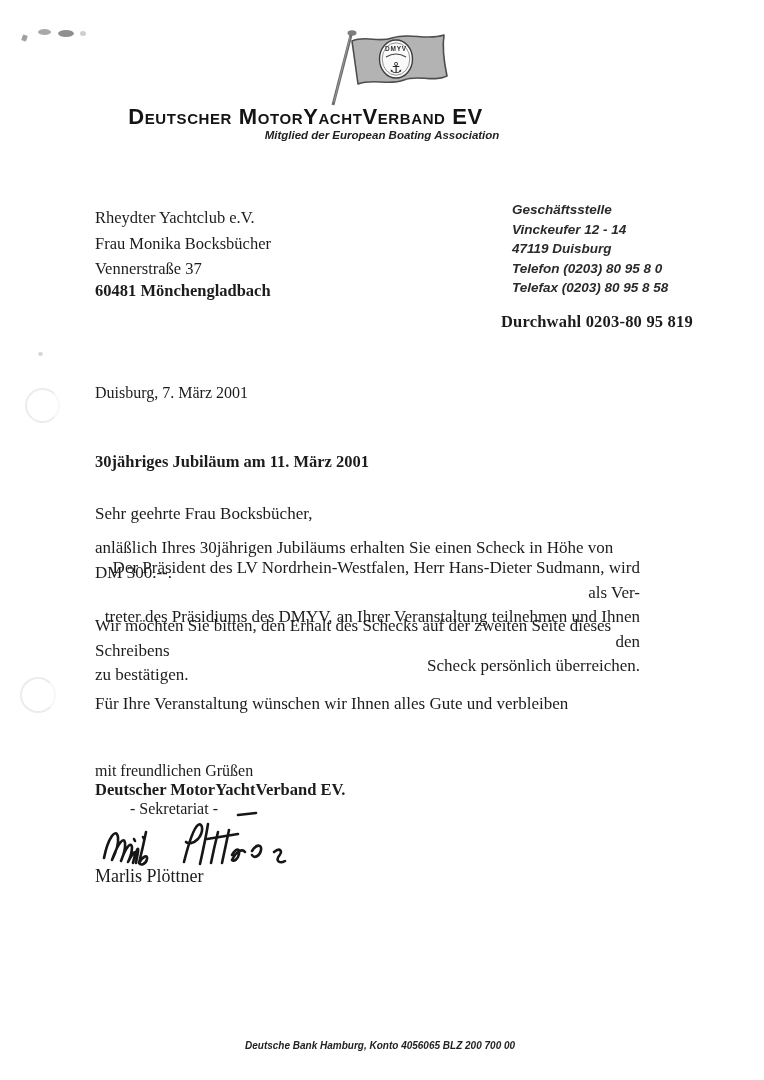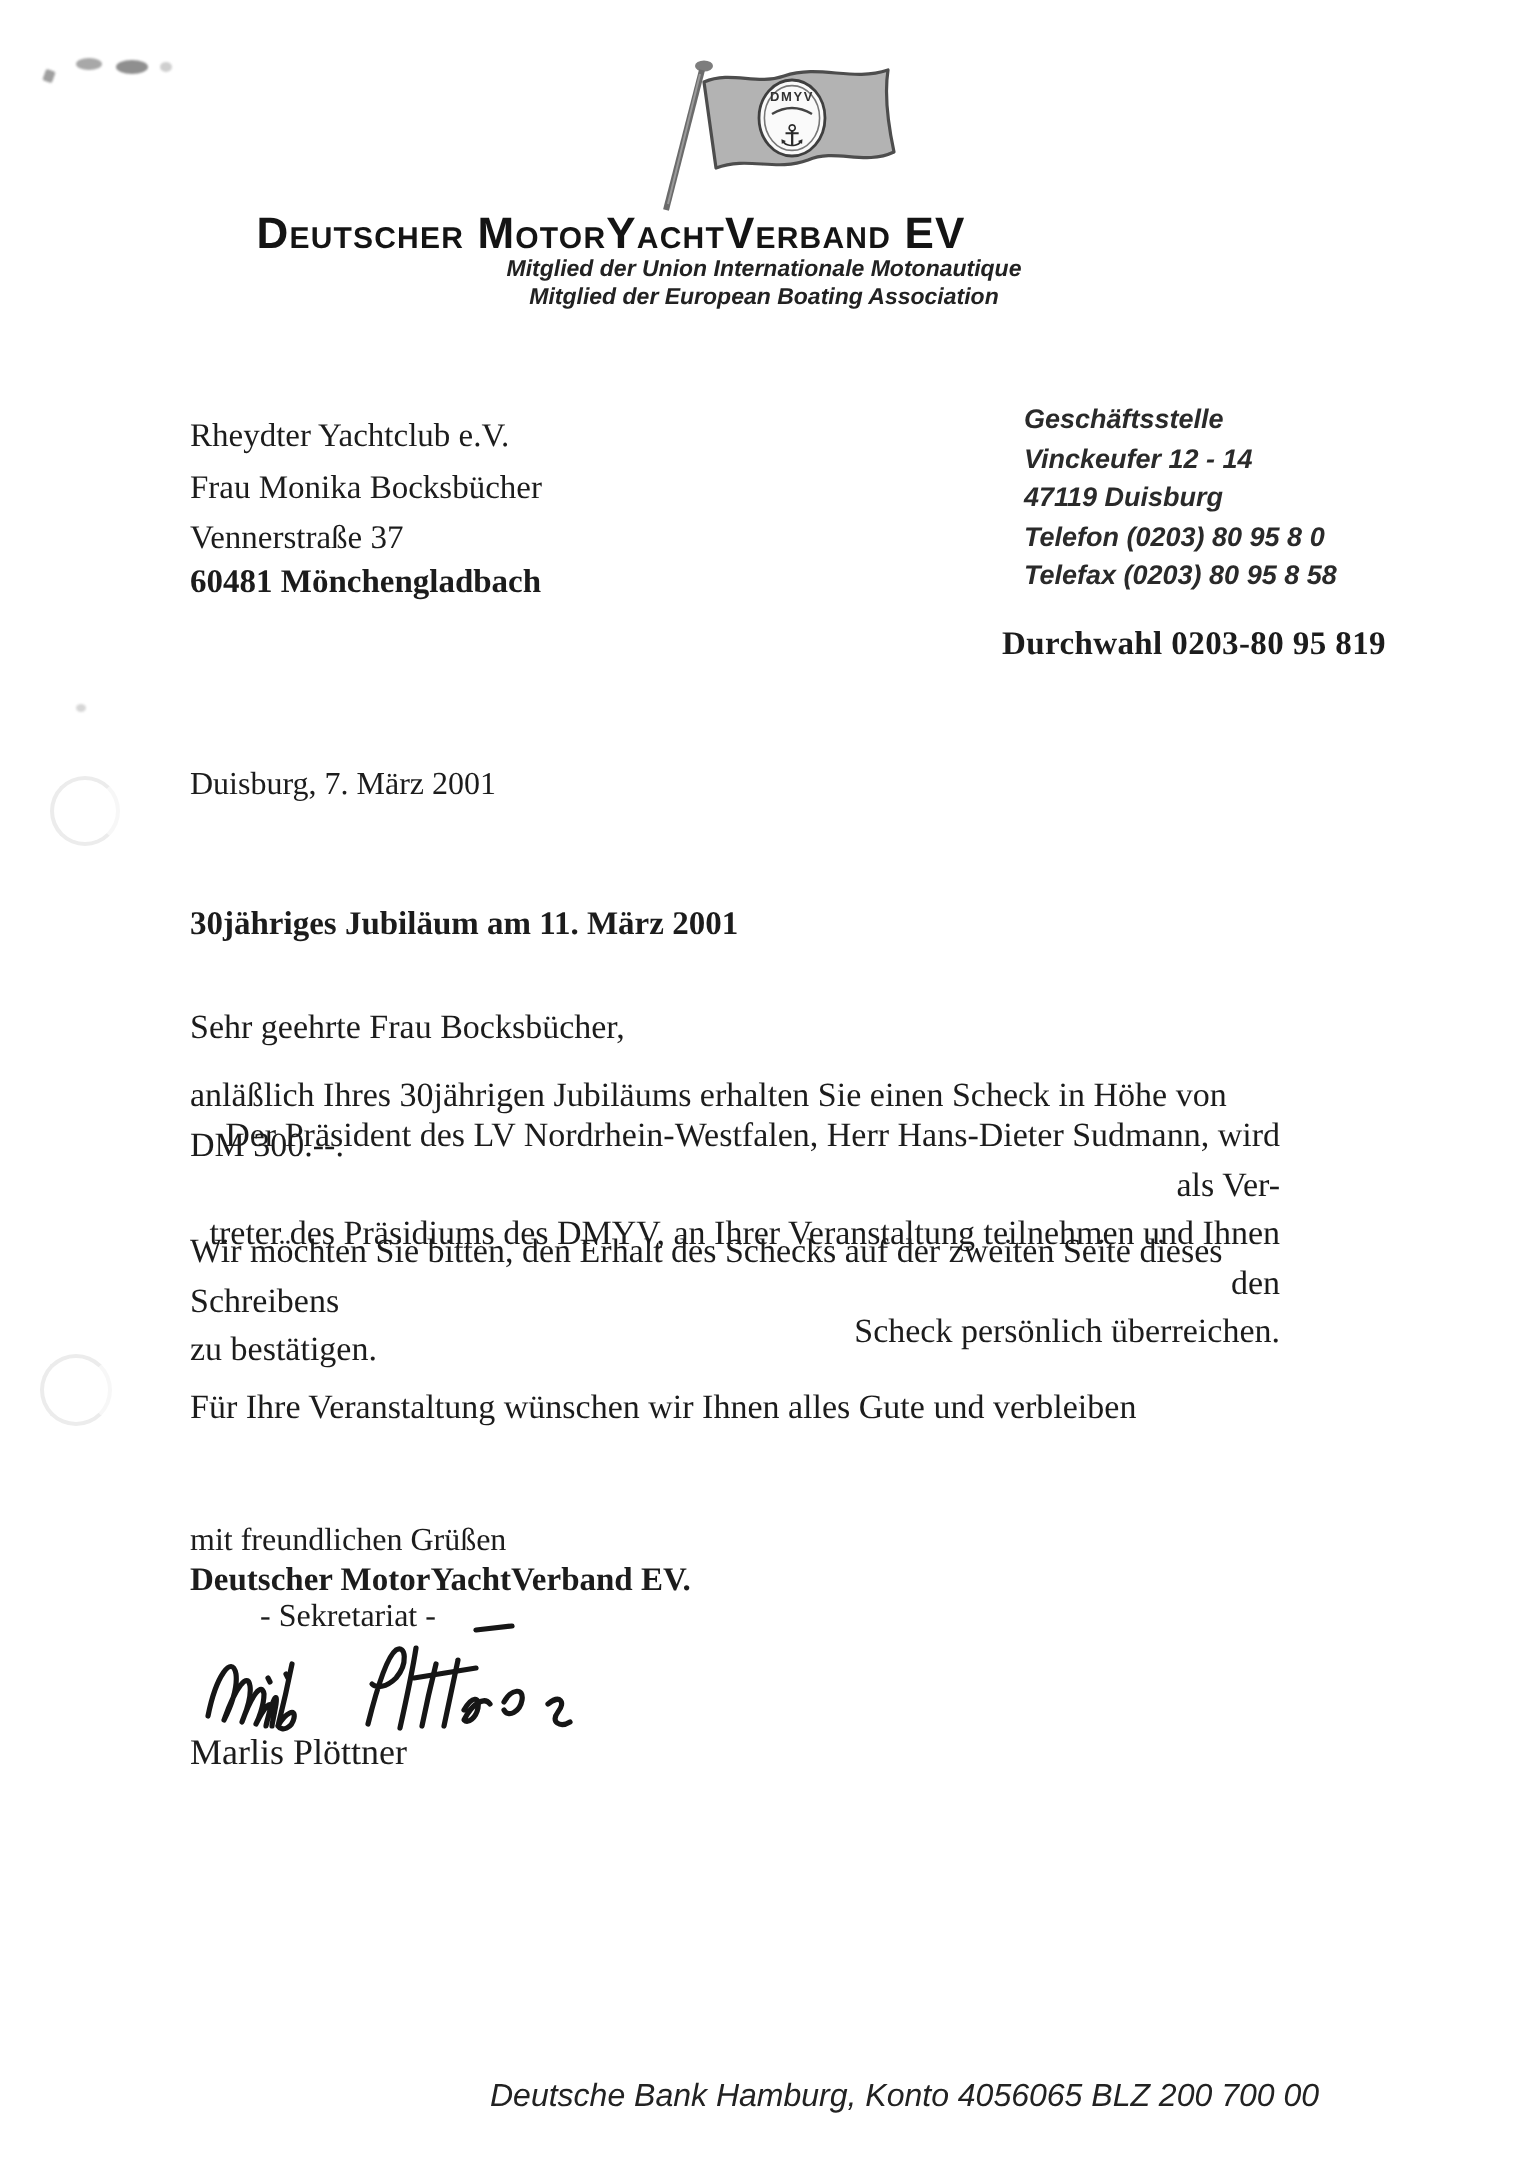--- a/index.html
+++ b/index.html
@@ -82,22 +82,22 @@
   .closing-greeting { left: 95px; top: 762px; font-size: 16px; }
   .closing-org      { left: 95px; top: 780px; font-size: 16.5px; font-weight: 700; }
   .closing-dept     { left: 130px; top: 800px; font-size: 16px; }
   .signature-svg    { left: 98px; top: 810px; width: 210px; height: 62px; }
   .signer-name      { left: 95px; top: 866px; font-size: 18px; }
 
   
   .footer {
     left: 245px; top: 1040px;
     font-family: "Liberation Sans", "DejaVu Sans", sans-serif;
-    font-weight: 400; font-style: italic;
-    font-size: 16px;
+    font-weight: 700; font-style: italic;
+    font-size: 10px;
     color: #222;
   }
 </style>
 </head>
 <body>
 
 <div class="smudge" style="left:22px;top:35px;width:5px;height:6px;background:#a0a0a0;border-radius:1px;transform:rotate(20deg);"></div>
 <div class="smudge" style="left:38px;top:29px;width:13px;height:6px;background:#a8a8a8;"></div>
 <div class="smudge" style="left:58px;top:30px;width:16px;height:7px;background:#8f8f8f;"></div>
 <div class="smudge" style="left:80px;top:31px;width:6px;height:5px;background:#cfcfcf;"></div>
@@ -113,21 +113,20 @@
   <path d="M32,13 C46,7 58,15 72,10 C90,4 106,13 124,7 C122,20 124,34 127,48 C112,55 98,46 84,52 C68,58 54,50 38,56 C36,41 34,27 32,13 Z" fill="#b3b3b3" stroke="#4d4d4d" stroke-width="1.6" stroke-linejoin="round"></path>
   <ellipse cx="76" cy="31" rx="16.5" ry="19" fill="#fafafa" stroke="#3f3f3f" stroke-width="1.4"></ellipse>
   <ellipse cx="76" cy="31" rx="13.8" ry="16.2" fill="none" stroke="#777" stroke-width="0.8"></ellipse>
   <text x="76" y="22.5" text-anchor="middle" font-family="Liberation Sans, DejaVu Sans, sans-serif" font-size="6.5" font-weight="bold" letter-spacing="0.8" fill="#333">DMYV</text>
   <path d="M66,29 Q76,23 86,29" fill="none" stroke="#444" stroke-width="1.2"></path>
   <text x="76" y="45" text-anchor="middle" font-size="15" fill="#2a2a2a" font-family="DejaVu Sans, sans-serif">⚓</text>
 </svg>
 
 <div class="abs org-title">Deutscher MotorYachtVerband EV</div>
 <div class="abs memberships">
-  <div>Mitglied der Union Internationale Motonautique</div>
   <div>Mitglied der European Boating Association</div>
 </div>
 
 <div class="abs recipient" style="white-space: pre-line;">Rheydter Yachtclub e.V.
 Frau Monika Bocksbücher
 Vennerstraße 37</div>
 <div class="abs recipient-city">60481 Mönchengladbach</div>
 
 <div class="abs office" style="white-space: pre-line;">Geschäftsstelle
 Vinckeufer 12 - 14

